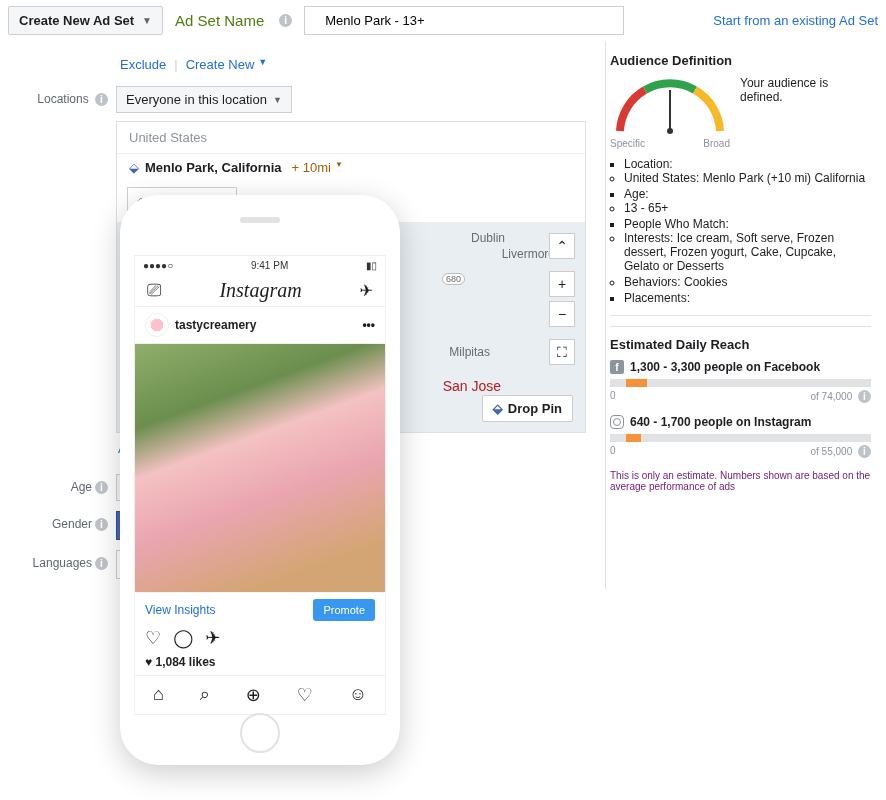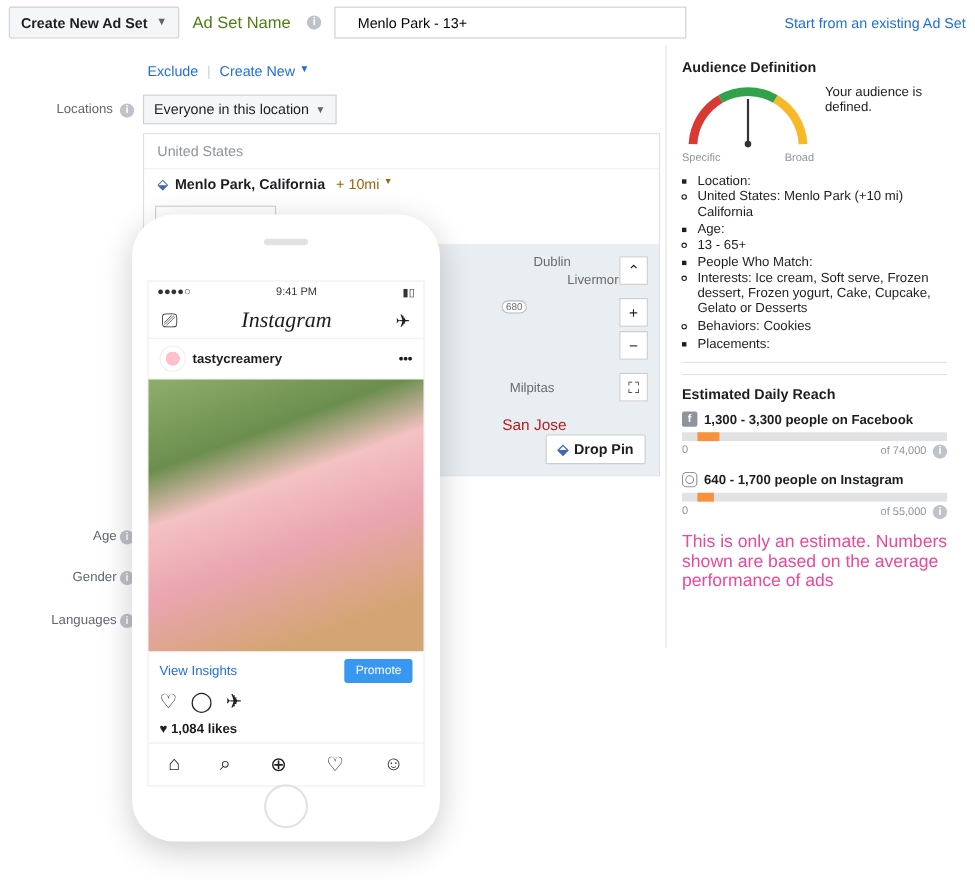--- a/index.html
+++ b/index.html
@@ -5,21 +5,21 @@
 *{box-sizing:border-box;margin:0;padding:0;font-family:Helvetica,Arial,sans-serif}
 body{background:#fff;width:886px;height:800px;position:relative;overflow:hidden;font-size:13px;color:#1c1e21}
 .top-bar{display:flex;align-items:center;padding:6px 8px;gap:12px}
 .btn-dd{border:1px solid #ccd0d5;background:#f5f6f7;padding:6px 10px;border-radius:2px;font-weight:bold;display:inline-flex;align-items:center;gap:8px;cursor:pointer}
 .btn-dd .chev{font-size:10px;color:#606770}
 .label{color:#4d7c0f;font-size:15px}
 .info-icon{display:inline-block;width:13px;height:13px;border-radius:50%;background:#bec3c9;color:#fff;font-size:10px;text-align:center;line-height:13px;font-weight:bold;margin-left:3px}
 .ad-name-input{border:1px solid #ccd0d5;padding:6px 20px;width:320px;font-size:13px}
 .link{color:#216fdb;cursor:pointer}
 .main{display:flex}
-.left-pane{width:605px;padding:8px 0 0 40px}
+.left-pane{width:605px;padding:8px 0 0 26px}
 .exclude-row{display:flex;gap:8px;margin:8px 0 14px 94px}
 .dd-small{display:inline-flex;align-items:flex-start;gap:4px}
 .field-row{display:flex;align-items:flex-start;margin-bottom:10px}
 .field-label{width:90px;text-align:right;padding-right:8px;padding-top:6px;color:#606770;font-size:12px}
 .location-dropdown{border:1px solid #ccd0d5;background:#f5f6f7;padding:5px 9px;display:inline-flex;align-items:center;gap:6px;cursor:pointer}
 .location-box{border:1px solid #dddfe2;width:470px;margin-top:8px}
 .loc-hdr{padding:8px 12px;color:#8d949e;border-bottom:1px solid #f0f0f0}
 .loc-item{padding:6px 12px;display:flex;align-items:center;gap:6px}
 .pin-icon{color:#4267b2}
 .loc-radius{color:#a16207;margin-left:4px}
@@ -28,21 +28,21 @@
 .map-blue{position:absolute;left:10px;top:10px;width:90px;height:160px;background:#5b9bd5;opacity:.6;border-radius:4px}
 .map-scroll{position:absolute;left:101px;top:10px;width:6px;height:160px;background:#9ecae1;border-radius:3px}
 .map-controls{position:absolute;right:10px;top:10px;display:flex;flex-direction:column;gap:4px}
 .map-btn{width:26px;height:26px;background:#fff;border:1px solid #ccc;display:flex;align-items:center;justify-content:center;font-size:14px;cursor:pointer}
 .drop-pin{position:absolute;right:12px;bottom:10px;background:#fff;border:1px solid #ccc;padding:5px 10px;border-radius:2px;display:flex;align-items:center;gap:5px;cursor:pointer;font-weight:bold}
 .map-label{position:absolute;color:#6b6b6b;font-size:12px}
 .add-link{color:#216fdb;padding:8px 2px;display:inline-block;cursor:pointer}
 .age-select{border:1px solid #ccd0d5;background:#f5f6f7;padding:5px 8px;width:38px;overflow:hidden}
 .gender-btn{background:#4267b2;color:#fff;padding:6px 10px;border:1px solid #35528d;font-weight:bold;width:38px;overflow:hidden;text-align:left}
 .lang-input{border:1px solid #ccd0d5;padding:6px 8px;width:70px;overflow:hidden;color:#8d949e}
-.right-pane{width:270px;border-left:1px solid #e1e2e3;padding:12px 14px;font-size:12px}
+.right-pane{width:270px;border-left:1px solid #e1e2e3;padding:12px 4px;font-size:12px}
 .right-pane h3{font-size:13px;font-weight:bold;margin-bottom:8px}
 .gauge-wrap{display:flex;align-items:flex-start;gap:10px;margin-bottom:4px}
 .gauge{width:120px;height:60px;position:relative}
 .gauge svg{width:120px;height:60px}
 .gauge-labels{display:flex;justify-content:space-between;font-size:10px;color:#8d949e;width:120px;margin-top:2px}
 .def-text{font-size:12px;flex:1}
 .bullets{margin:8px 0 10px 14px}
 .bullets li{margin-bottom:2px;font-size:12px;list-style:square}
 .bullets ul{}
 .bullets ul li{list-style:circle}
@@ -218,21 +218,21 @@
           <span>640 - 1,700 people on Instagram</span>
         </div>
       <div class="bar-track">
           <div class="bar-fill" style="width:6%"></div>
         </div>
       <div class="bar-labels">
           <span>0</span>
           <span><span>of 55,000</span> <span class="info-icon">i</span></span>
         </div>
     </div>
-    <div style="font-size:16px;color:#ec4899">This is only an estimate. Numbers shown are based on the average performance of ads</div>
+    <div style="font-size:10px;color:#701a75">This is only an estimate. Numbers shown are based on the average performance of ads</div>
   </div>
 </div>
 
 <div class="phone">
   <div class="phone-screen">
     <div class="status-bar">
       <span>●●●●○</span>
       <span>9:41 PM</span>
       <span>▮▯</span>
     </div>

